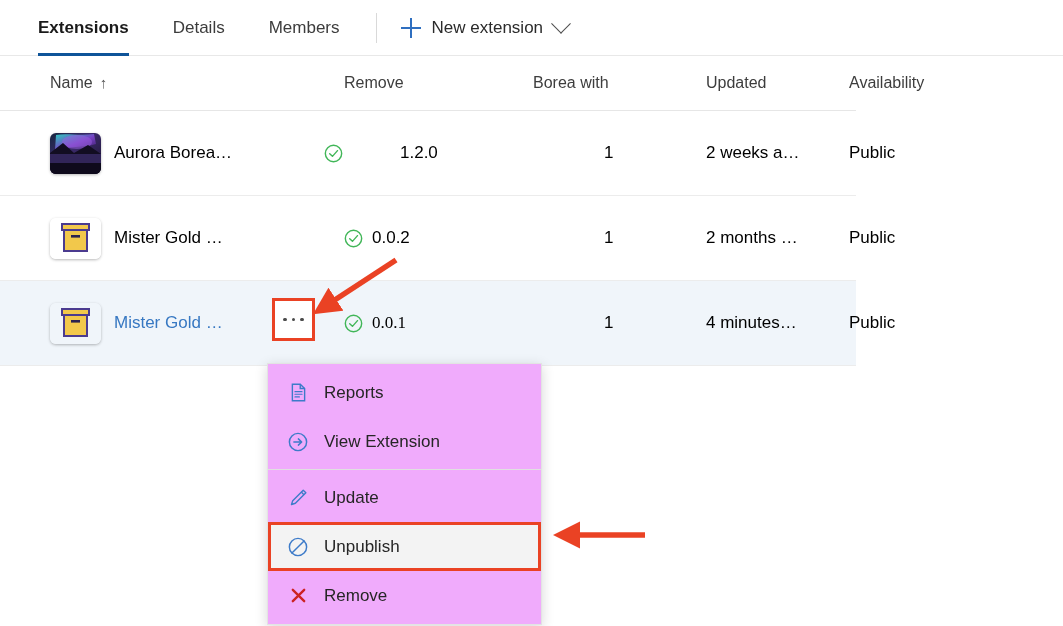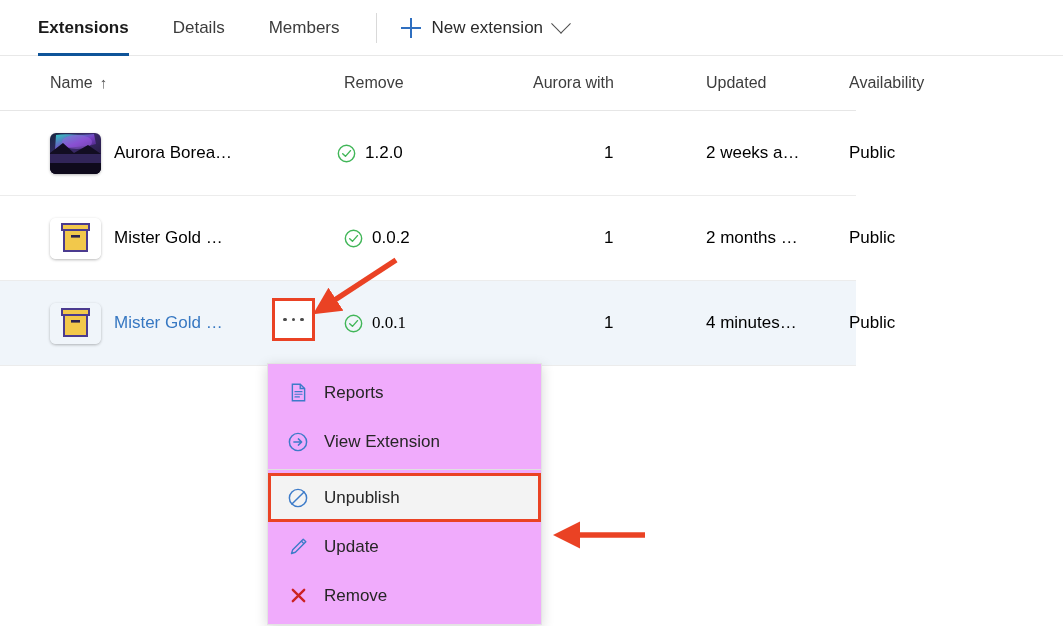--- a/index.html
+++ b/index.html
@@ -247,21 +247,21 @@
   </div>
 </div>
 
 <div class="table">
 
   <div class="thead">
     <div class="th" style="left:50px;">
       <span>Name</span><span class="sort-arrow">↑</span>
     </div>
     <div class="th" style="left:344px;">Remove</div>
-    <div class="th" style="left:533px;">Aurora with</div>
+    <div class="th" style="left:533px;">Borea with</div>
     <div class="th" style="left:706px;">Updated</div>
     <div class="th" style="left:849px;">Availability</div>
   </div>
 
   <div class="row">
     <div class="thumb">
       <svg viewBox="0 0 51 41" preserveAspectRatio="none">
         <defs>
           <linearGradient id="sky" x1="0" y1="0" x2="1" y2="1">
             <stop offset="0" stop-color="#17263f"></stop>
@@ -276,21 +276,21 @@
         </defs>
         <rect width="51" height="41" fill="url(#sky)"></rect>
         <path d="M6 2 C16 0 30 3 44 1 L46 11 C34 15 18 13 5 17 Z" fill="url(#aur)" opacity="0.95"></path>
         <ellipse cx="27" cy="9" rx="15" ry="7" fill="#9b5fe0" opacity="0.5"></ellipse>
         <path d="M0 20 L13 10 L24 20 L38 12 L51 21 L51 41 L0 41 Z" fill="#120d22"></path>
         <rect x="0" y="21" width="51" height="12" fill="#4b3a86" opacity="0.55"></rect>
         <rect x="0" y="30" width="51" height="11" fill="#0e0a1c"></rect>
       </svg>
     </div>
     <div class="cell name-text">Aurora Borea…</div>
-    <div class="cell" style="left:337px;">
+    <div class="cell" style="left:324px;gap:48px;">
       <svg class="check" viewBox="0 0 20 20">
           <circle cx="10" cy="10" r="8.6" fill="none" stroke="#41b658" stroke-width="1.5"></circle>
           <path d="M6 10.2 L8.9 13 L14.2 7" fill="none" stroke="#41b658" stroke-width="1.5" stroke-linecap="round" stroke-linejoin="round"></path>
         </svg>
       <span>1.2.0</span>
     </div>
     <div class="cell" style="left:604px;">1</div>
     <div class="cell" style="left:706px;">2 weeks a…</div>
     <div class="cell" style="left:849px;">Public</div>
   </div>
@@ -364,38 +364,38 @@
       <svg viewBox="0 0 24 24" width="22" height="22">
           <circle cx="12" cy="12" r="9.4" fill="none" stroke="#3d7bc9" stroke-width="1.6"></circle>
           <path d="M7.5 12h8.2M12.4 8.6 16 12l-3.6 3.4" fill="none" stroke="#3d7bc9" stroke-width="1.6" stroke-linecap="round" stroke-linejoin="round"></path>
         </svg>
     </span>
     <span>View Extension</span>
   </div>
 
   <div class="menu-sep"></div>
 
+  <div class="menu-item">
+    <span class="mi-icon">
+      <svg viewBox="0 0 24 24" width="21" height="21">
+          <path d="M17.4 3.6 20.4 6.6 8.4 18.6 4 20l1.4-4.4z" fill="none" stroke="#3d7bc9" stroke-width="1.6" stroke-linejoin="round"></path>
+          <path d="M15.2 5.8 18.2 8.8" stroke="#3d7bc9" stroke-width="1.5"></path>
+        </svg>
+    </span>
+    <span>Update</span>
+  </div>
+
   <div class="menu-item highlighted">
     <span class="mi-icon">
       <svg viewBox="0 0 24 24" width="22" height="22">
           <circle cx="12" cy="12" r="9.4" fill="none" stroke="#3d7bc9" stroke-width="1.6"></circle>
           <path d="M5.4 18.6 18.6 5.4" stroke="#3d7bc9" stroke-width="1.6" stroke-linecap="round"></path>
         </svg>
     </span>
     <span>Unpublish</span>
-  </div>
-
-  <div class="menu-item">
-    <span class="mi-icon">
-      <svg viewBox="0 0 24 24" width="21" height="21">
-          <path d="M17.4 3.6 20.4 6.6 8.4 18.6 4 20l1.4-4.4z" fill="none" stroke="#3d7bc9" stroke-width="1.6" stroke-linejoin="round"></path>
-          <path d="M15.2 5.8 18.2 8.8" stroke="#3d7bc9" stroke-width="1.5"></path>
-        </svg>
-    </span>
-    <span>Update</span>
   </div>
 
   <div class="menu-item">
     <span class="mi-icon">
       <svg viewBox="0 0 24 24" width="21" height="21">
           <path d="M5.5 5.5 18.5 18.5M18.5 5.5 5.5 18.5" stroke="#cc2222" stroke-width="2.7" stroke-linecap="round"></path>
         </svg>
     </span>
     <span>Remove</span>
   </div>

